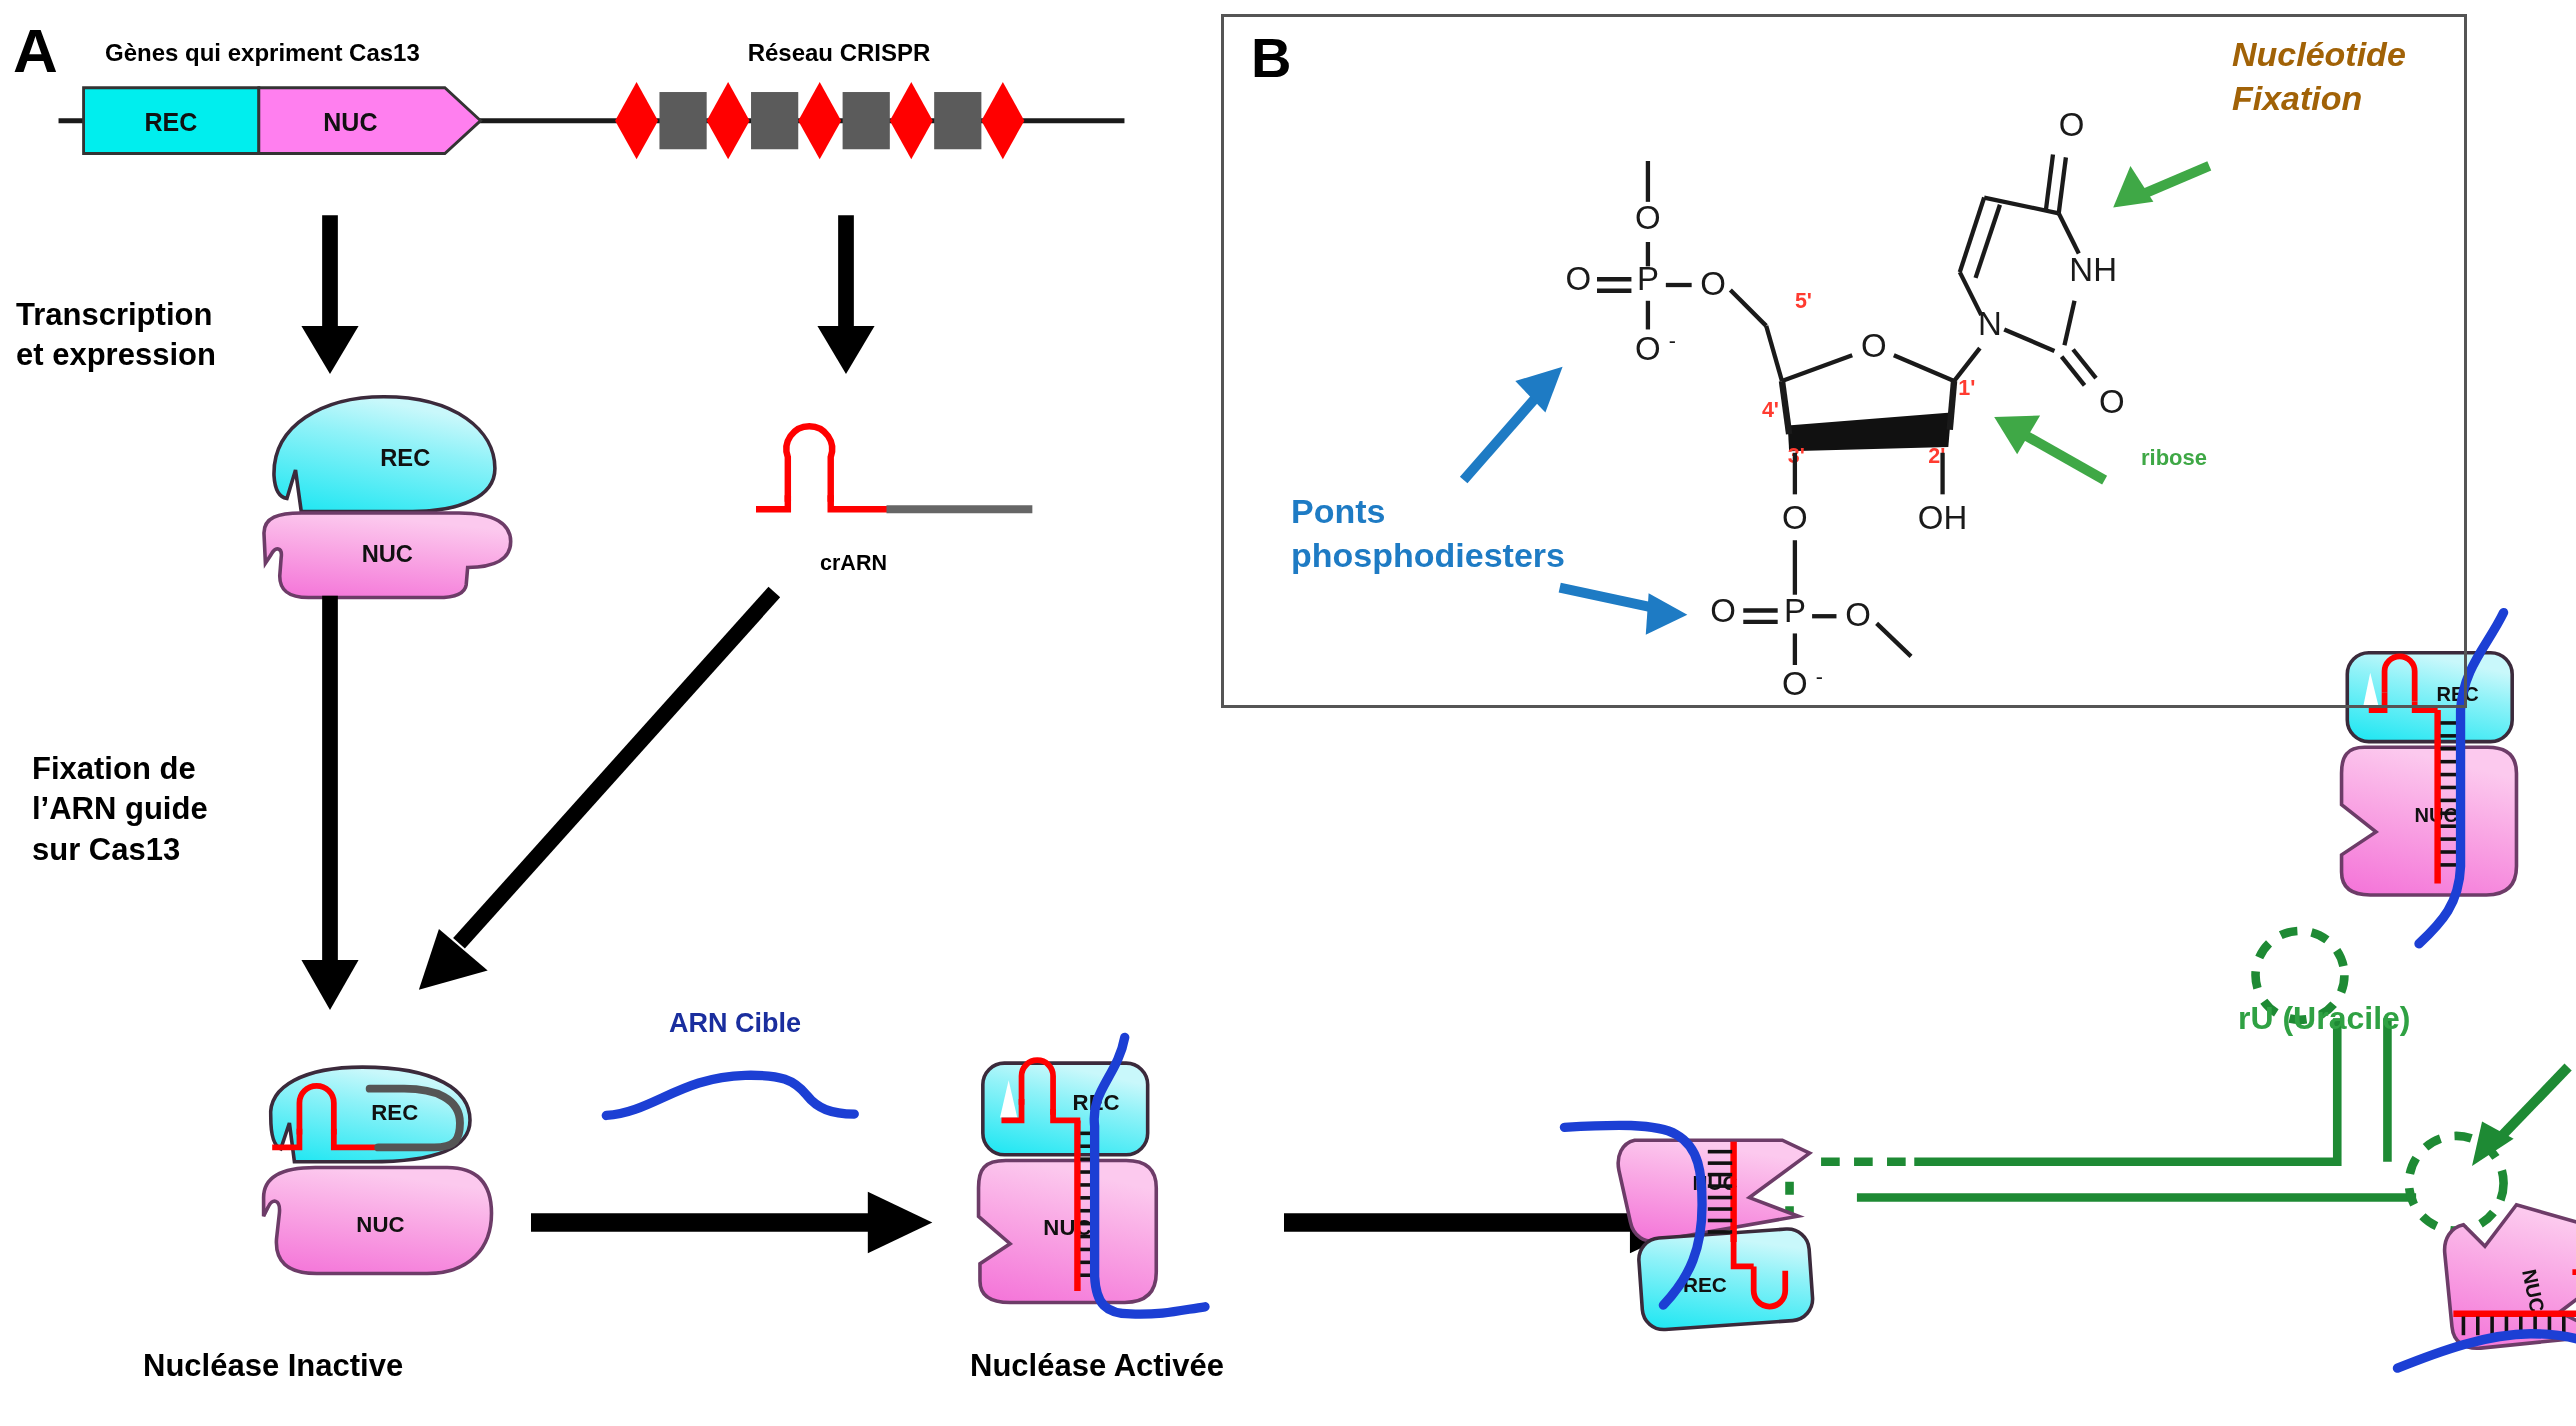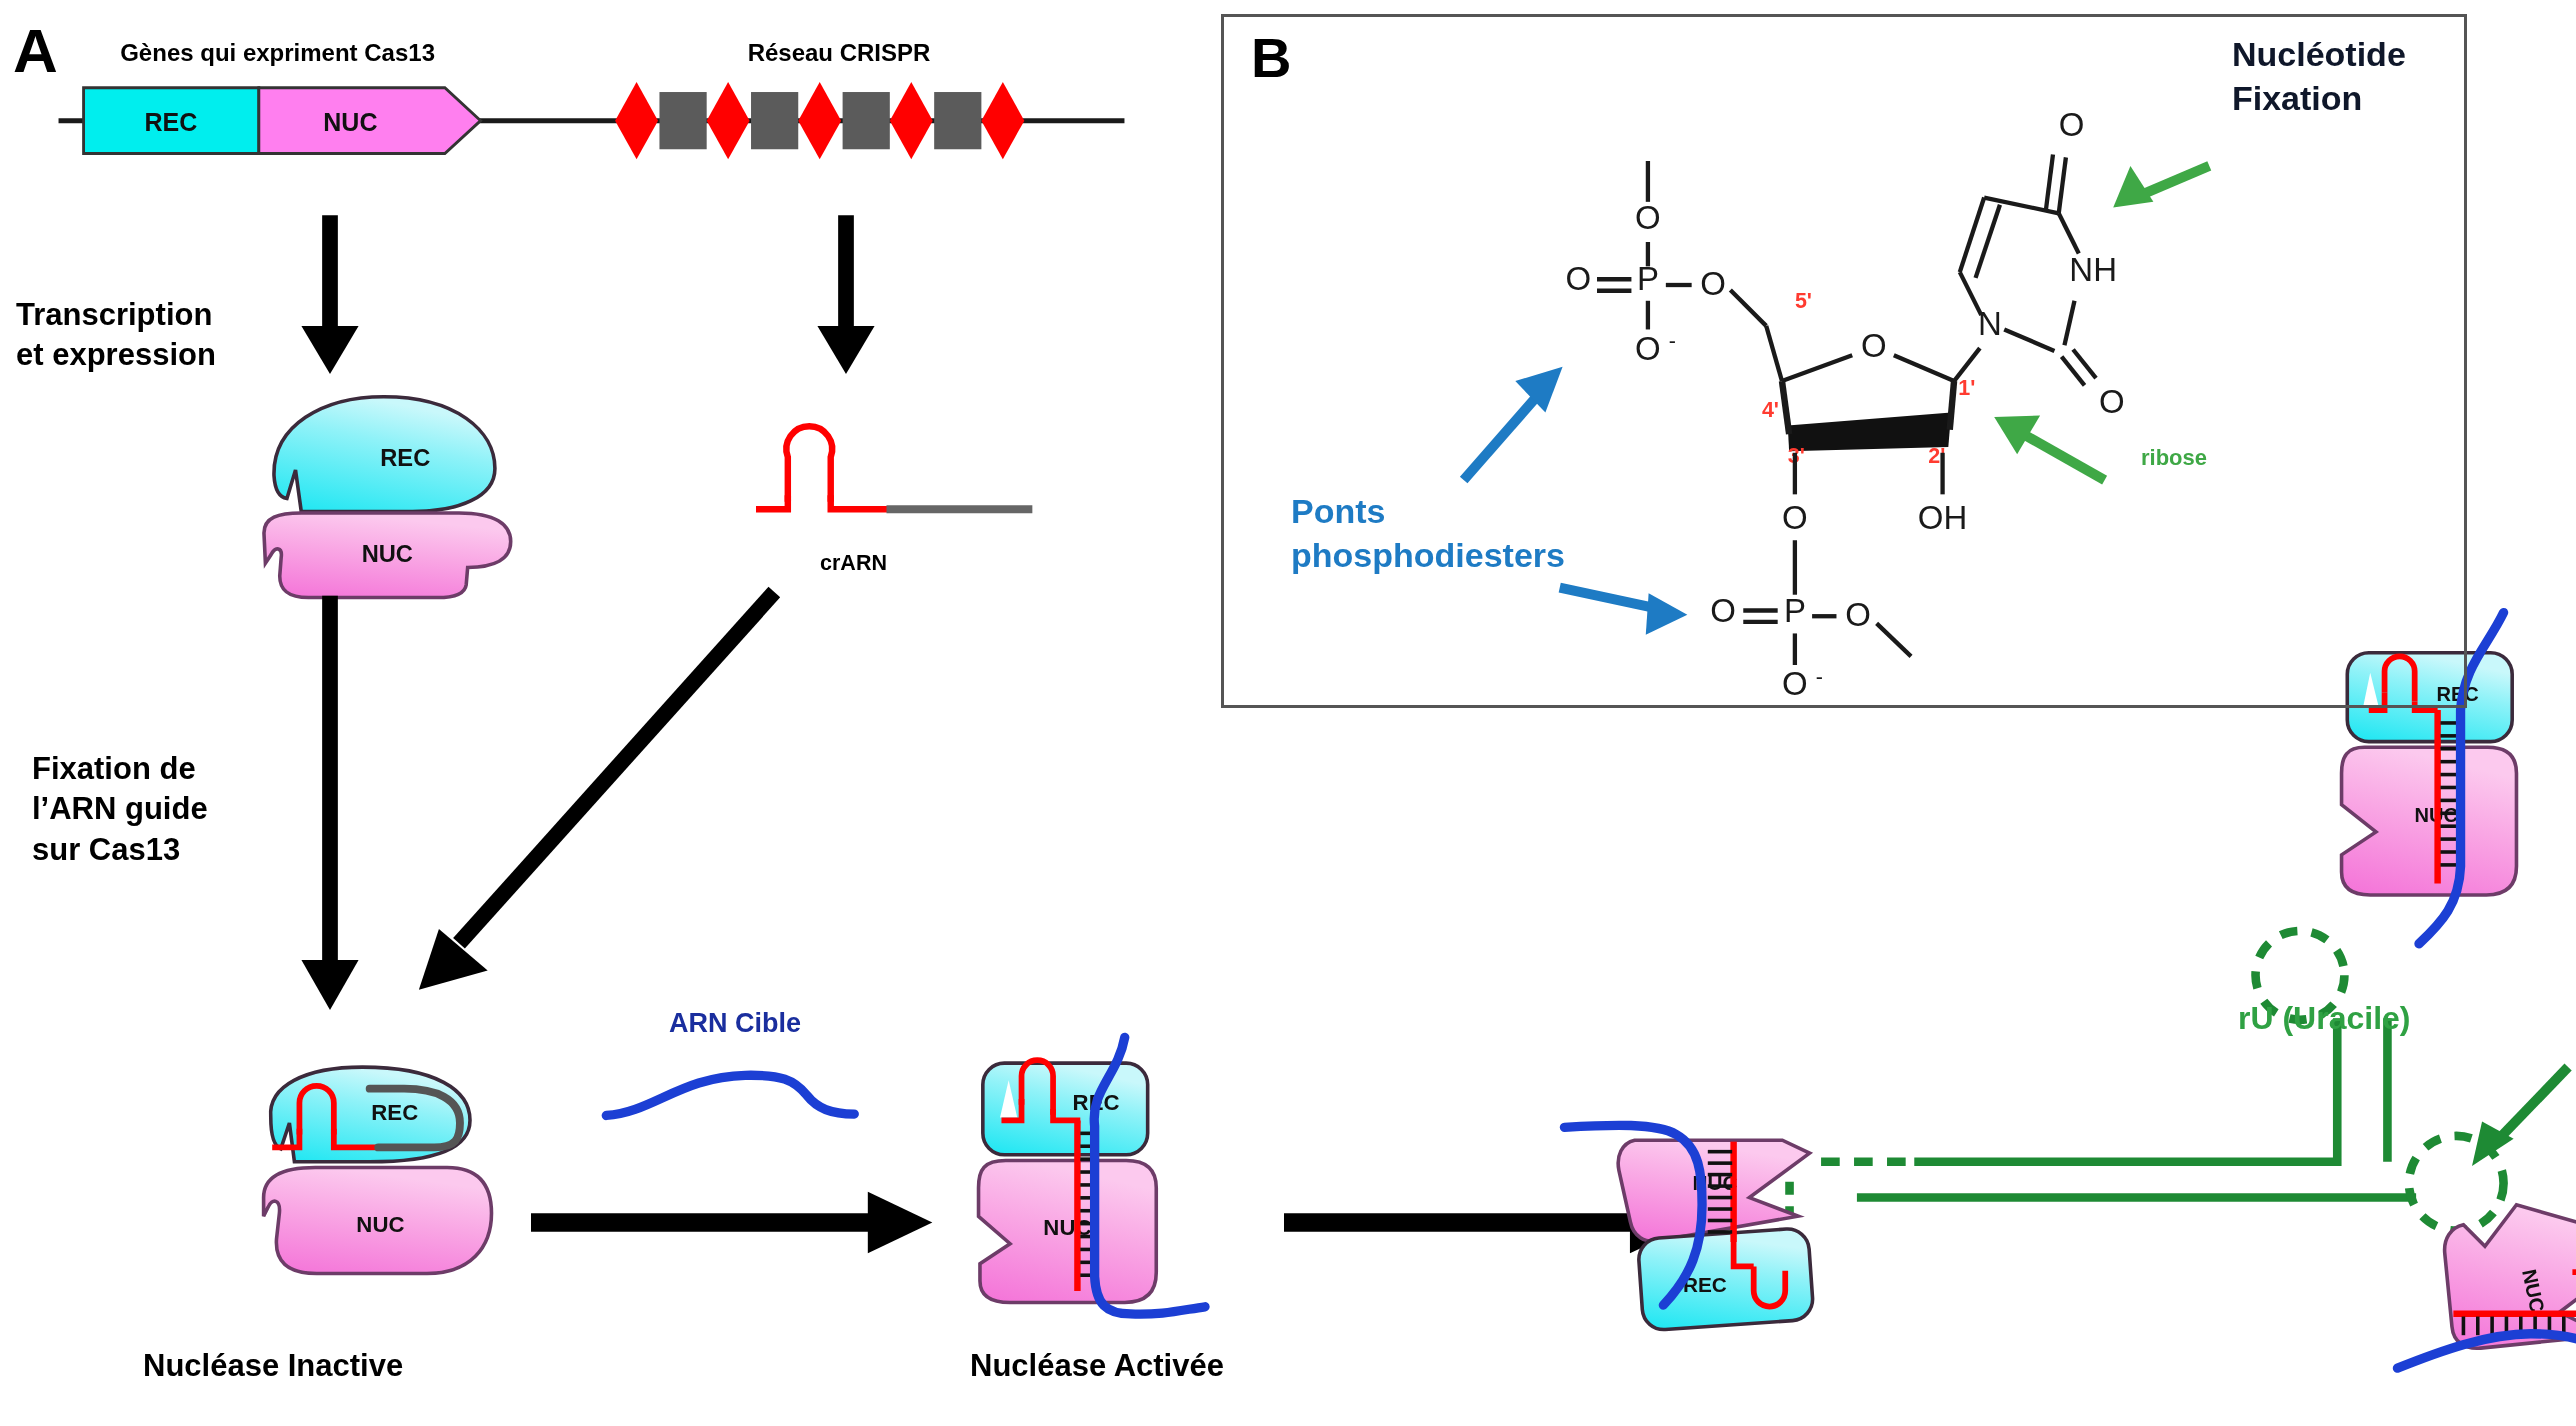--- a/index.html
+++ b/index.html
@@ -14,21 +14,21 @@
   .statelbl{font-size:31px;font-weight:bold;}
   .smalllbl{font-size:21.5px;font-weight:bold;}
   svg{display:block;overflow:visible;}
   .noselect{user-select:none;}
 </style>
 </head>
 <body>
 
 <div class="abs noselect" id="panelA-letter">A</div>
 
-<div class="abs noselect hdrlbl" style="left:105px;top:39px;width:330px;text-align:right;">Gènes qui expriment Cas13</div>
+<div class="abs noselect hdrlbl" style="left:105px;top:39px;width:330px;text-align:left;">Gènes qui expriment Cas13</div>
 <div class="abs noselect hdrlbl" style="left:717px;top:39px;width:244px;text-align:center;">Réseau CRISPR</div>
 
 <svg class="abs" style="left:57px;top:72px;" width="1069" height="93" viewBox="0 0 1490 130">
 
   <line x1="0" y1="68" x2="1490" y2="68" stroke="#1a1a1a" stroke-width="7"></line>
 
   <g>
     <path d="M 35 22 L 280 22 L 280 114 L 35 114 Z" fill="#00EEEE" stroke="#333" stroke-width="4"></path>
     <path d="M 280 22 L 540 22 L 590 68 L 540 114 L 280 114 Z" fill="#FF7FEF" stroke="#333" stroke-width="4"></path>
     <text x="157" y="83" font-size="35" font-weight="bold" text-anchor="middle" font-family="Liberation Sans, sans-serif" fill="#111">REC</text>
@@ -432,21 +432,21 @@
     <line x1="338" y1="650" x2="450" y2="522" stroke="#1E7BC4" stroke-width="14"></line>
     <polygon points="476,492 452,556 410,512" fill="#1E7BC4"></polygon>
   </g>
 
   <g>
     <line x1="472" y1="800" x2="612" y2="830" stroke="#1E7BC4" stroke-width="14"></line>
     <polygon points="650,838 592,866 596,808" fill="#1E7BC4"></polygon>
   </g>
 </svg>
 
-<div class="abs noselect" style="left:2232px;top:32px;font-size:34px;font-weight:bold;color:#0f172a;line-height:1.3;">
+<div class="abs noselect" style="left:2232px;top:32px;font-size:34px;font-weight:bold;color:#a16207;line-height:1.3;font-style:italic;">
   <div>Nucléotide</div>
   <div>Fixation</div>
 </div>
 
 <div class="abs noselect" style="left:2141px;top:445px;font-size:22px;font-weight:bold;color:#3FA846;">ribose</div>
 
 <div class="abs noselect" style="left:1291px;top:473px;font-size:34px;font-weight:bold;color:#1E7BC4;line-height:1.3;margin-top:16px;">
   <div>Ponts</div>
   <div>phosphodiesters</div>
 </div>

